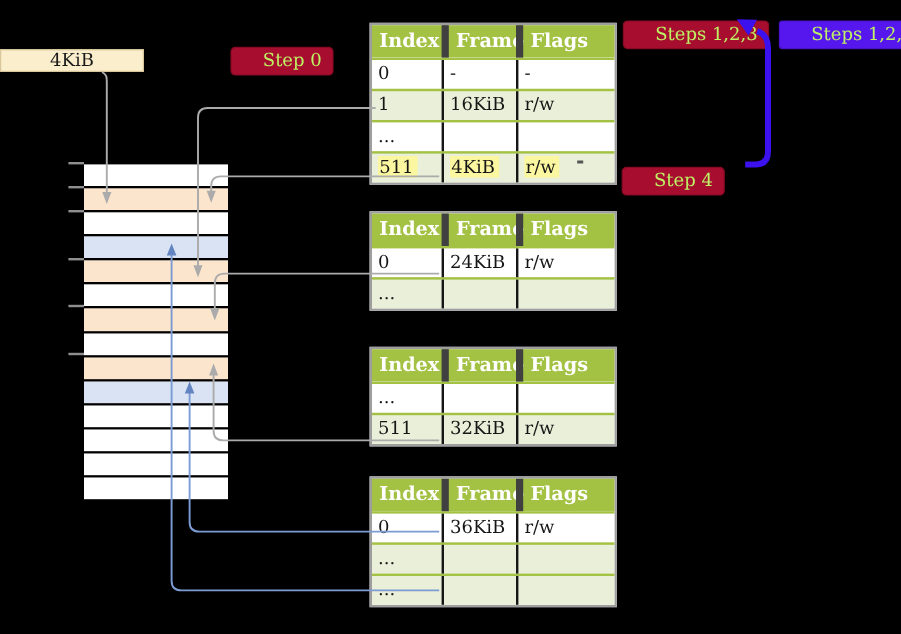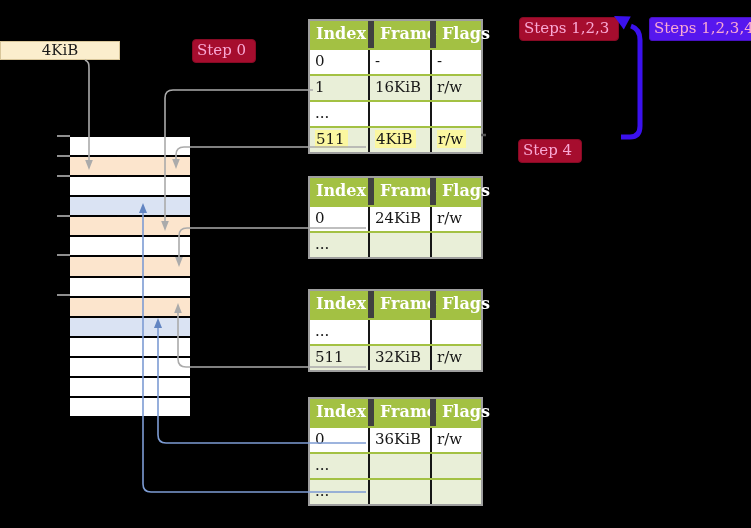--- a/index.html
+++ b/index.html
@@ -16,32 +16,32 @@
   .stack-row:last-child{border-bottom:none;}
   .tick{position:absolute; left:57px; width:13px; height:2px; background:#8f8f8f;}
   
   #frame-size-label{
     position:absolute; left:0; top:41px; width:120px; height:19px;
     background:#fbeecd; border:1px solid #d8c69a; box-sizing:border-box;
     color:#1a1a1a; font-size:15px; line-height:17px; text-align:center;
   }
   
   .badge{
-    position:absolute; color:#f9a8d4; font-size:15px; line-height:19px;
-    padding:1px 9px 2px 4px; white-space:nowrap;
+    position:absolute; color:#bef264; font-size:15px; line-height:19px;
+    padding:1px 9px 2px 26px; white-space:nowrap;
   }
   .badge.red{background:#a60d2e; border:1px solid #870a24; border-radius:4px;}
   .badge.purple{background:#5617ee; border:1px solid #4711c4; border-radius:3px;}
   #badge-step0{left:192px; top:39px;text-align:right;}
   #badge-steps123{left:519px; top:17px;}
   #badge-steps1234{left:649px; top:17px;}
   #badge-step4{left:518px; top:139px;}
   
   .ptable{
-    position:absolute; left:308px; width:175px;
+    position:absolute; left:308px; width:206px;
     border:2px solid #9e9e9e; box-sizing:border-box; background:#fff;
   }
   .ptable[data-table="0"]{top:19px;}
   .ptable[data-table="1"]{top:176px;}
   .ptable[data-table="2"]{top:289px;}
   .ptable[data-table="3"]{top:397px;}
   .thead{
     display:grid; grid-template-columns:58px 62px auto;
     background:#a3c143; color:#fff; font-weight:bold; font-size:16px;
     height:27px; line-height:26px;

